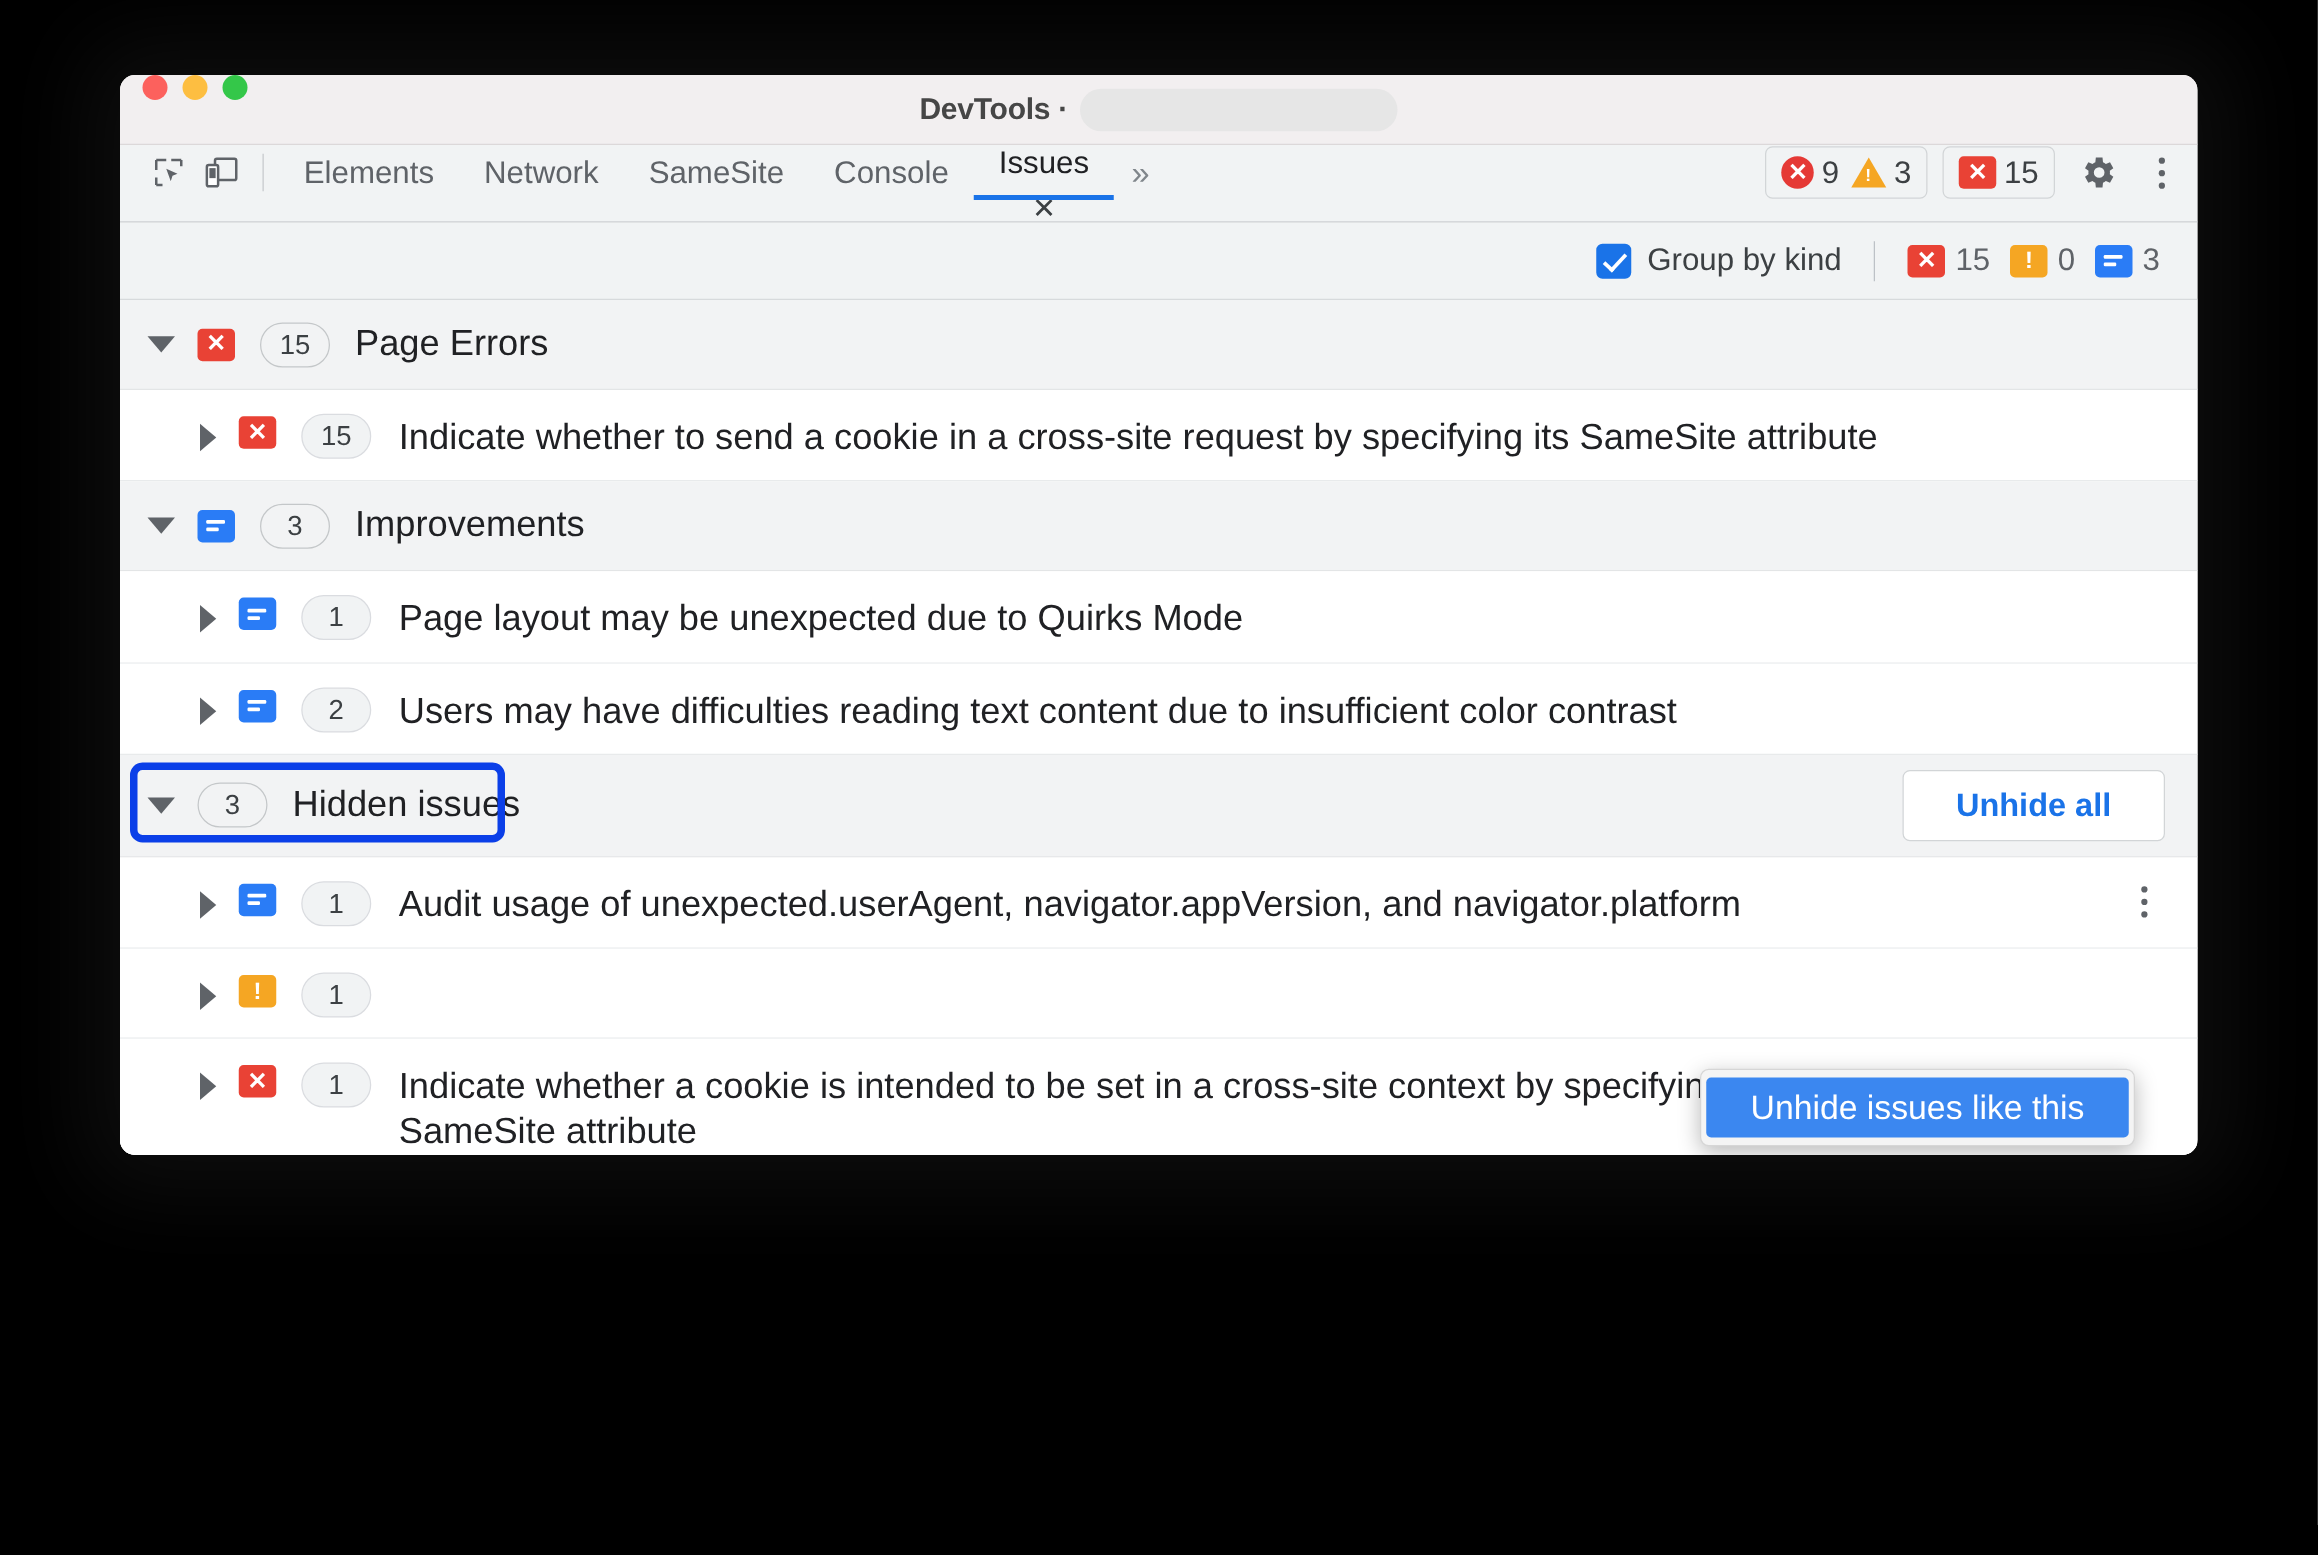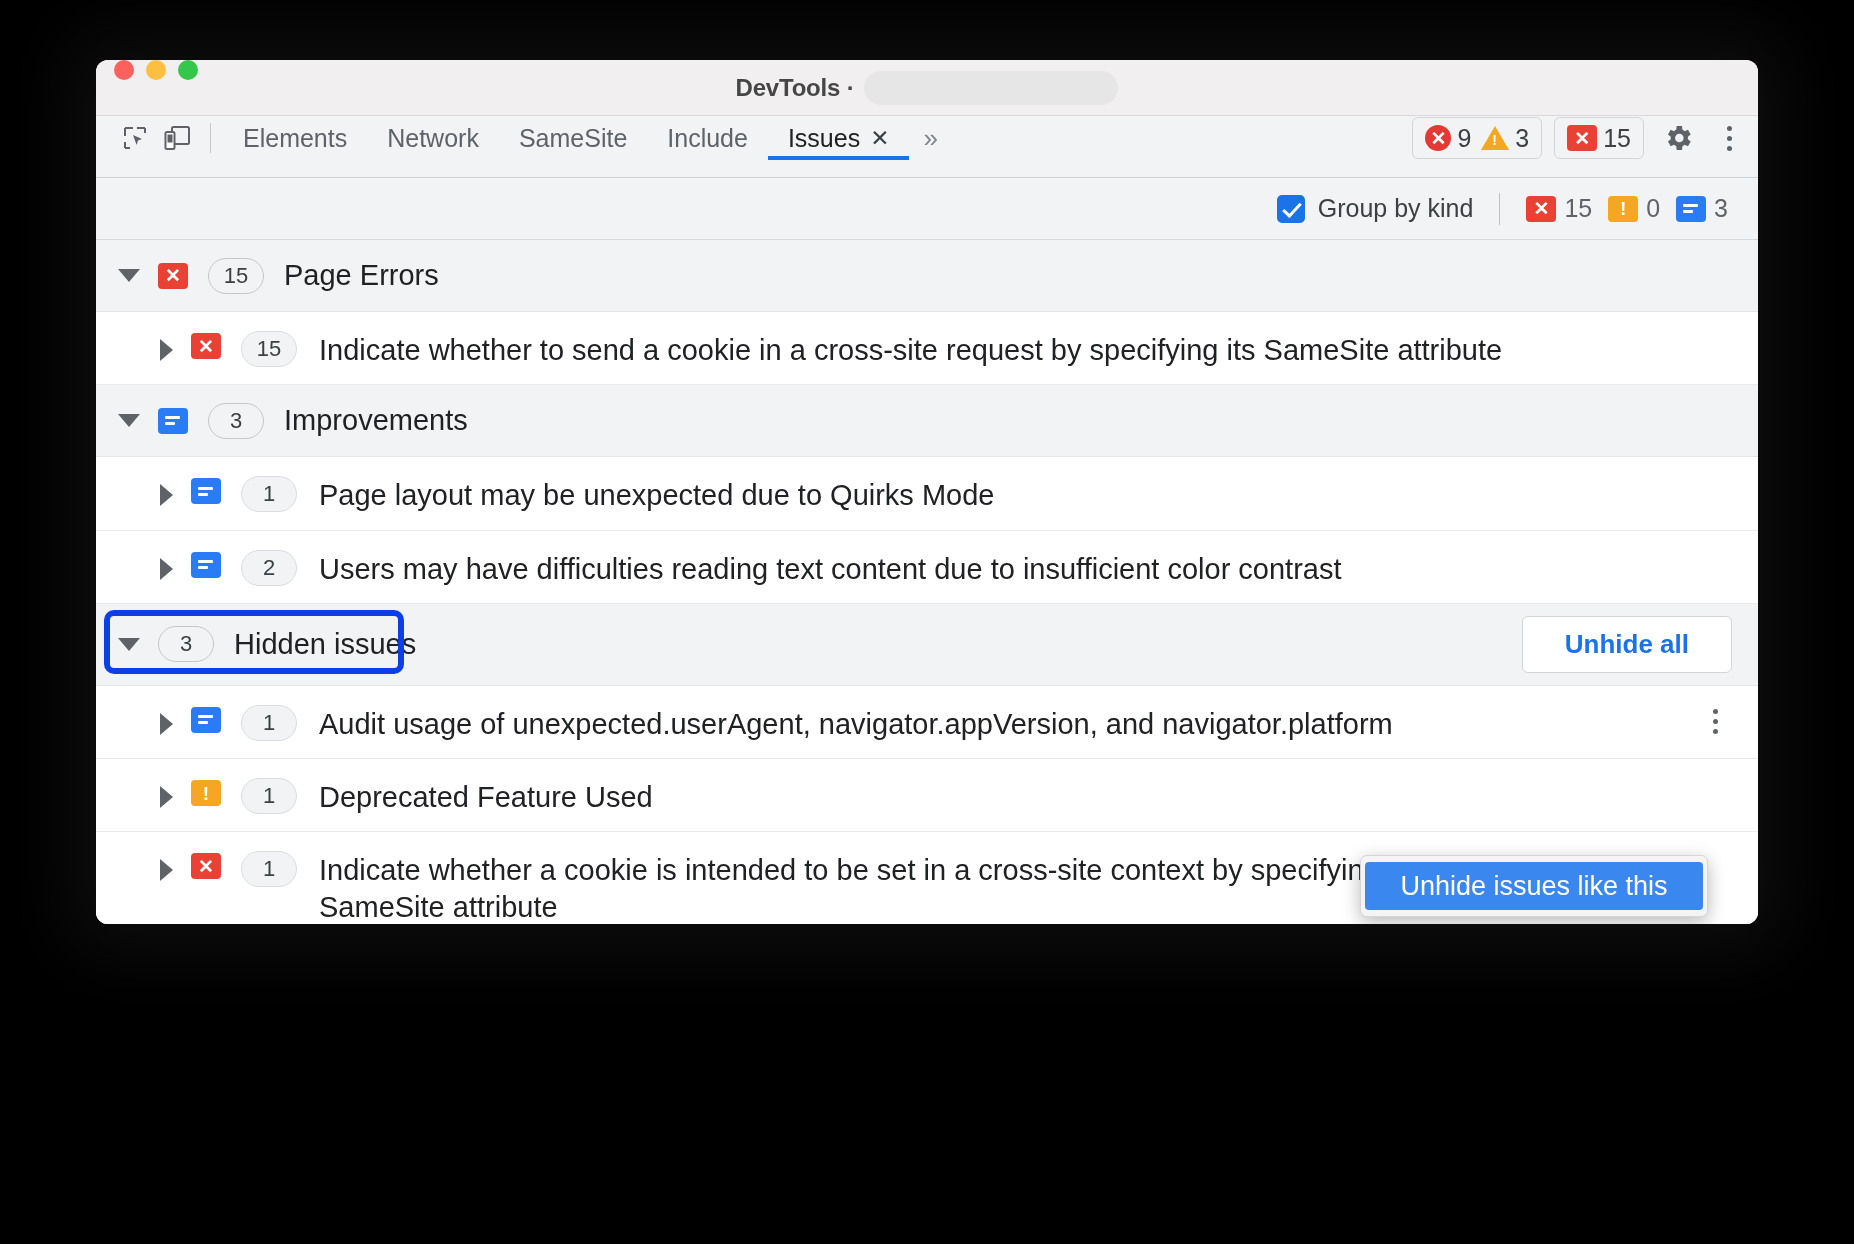--- a/index.html
+++ b/index.html
@@ -82,21 +82,21 @@
   .tabs { display: flex; align-items: center; height: 100%; }
   .tab {
     position: relative;
     display: flex; align-items: center; gap: 10px;
     height: 100%;
     padding: 0 20px;
     font-size: 25px;
     color: #5f6368;
     white-space: nowrap;
   }
-  .tab.active { color: #202124; }
+  .tab.active { color: #202124; flex-direction: column; }
   .tab.active::after {
     content: "";
     position: absolute;
     left: 0; right: 0; bottom: 0;
     height: 4px;
     background: #1a73e8;
   }
   .tab-close {
     font-size: 23px;
     color: #3c4043;
@@ -402,21 +402,21 @@
         <div class="tab">
           <span>Elements</span>
         </div>
         <div class="tab">
           <span>Network</span>
         </div>
         <div class="tab">
           <span>SameSite</span>
         </div>
         <div class="tab">
-          <span>Include</span>
+          <span>Console</span>
         </div>
         <div class="tab active">
           <span>Issues</span>
           <span class="tab-close">✕</span>
         </div>
       </div>
       <span class="more-tabs">»</span>
 
       <div class="tb-right">
         <div class="badge-group">
@@ -567,21 +567,20 @@
           </span>
       </div>
 
       <div class="issue-row">
         <div class="inner">
           <span class="caret-right"></span>
           <span class="bubble orange issue-icon">
               <span class="gx">!</span>
             </span>
           <span class="pill filled">1</span>
-          <span class="issue-text">Deprecated Feature Used</span>
         </div>
       </div>
 
       <div class="issue-row">
         <div class="inner">
           <span class="caret-right"></span>
           <span class="bubble red issue-icon">
               <span class="gx">✕</span>
             </span>
           <span class="pill filled">1</span>

